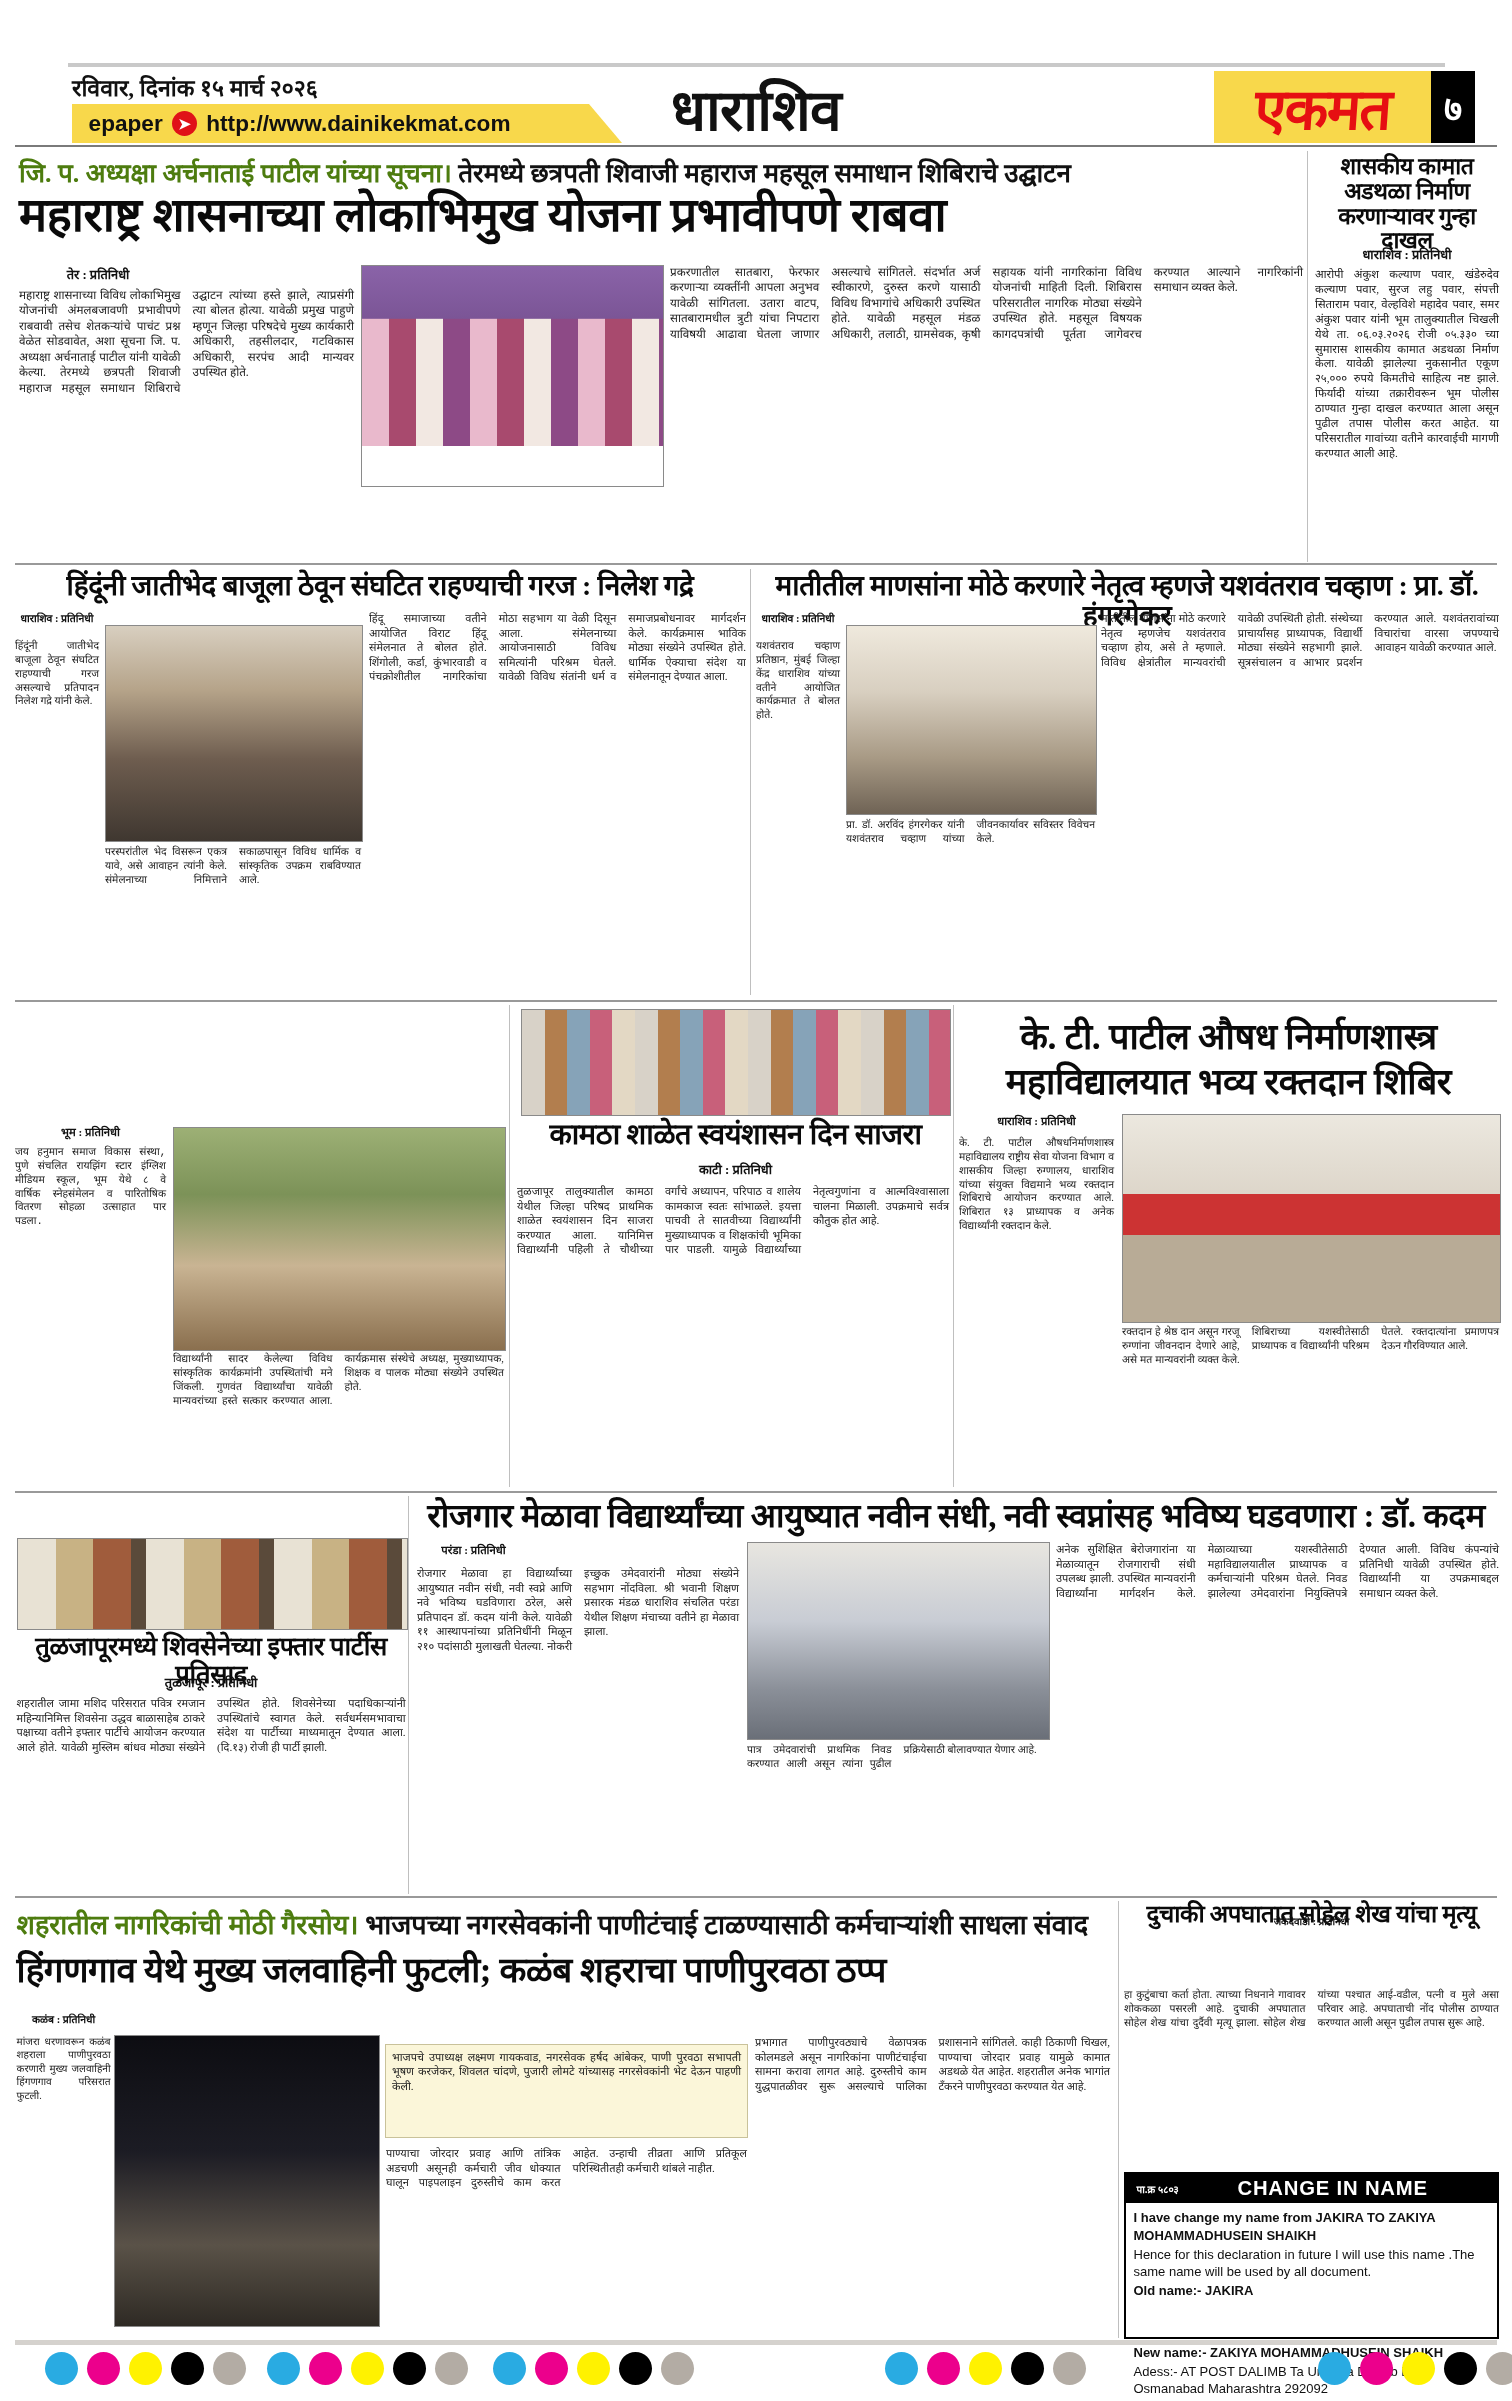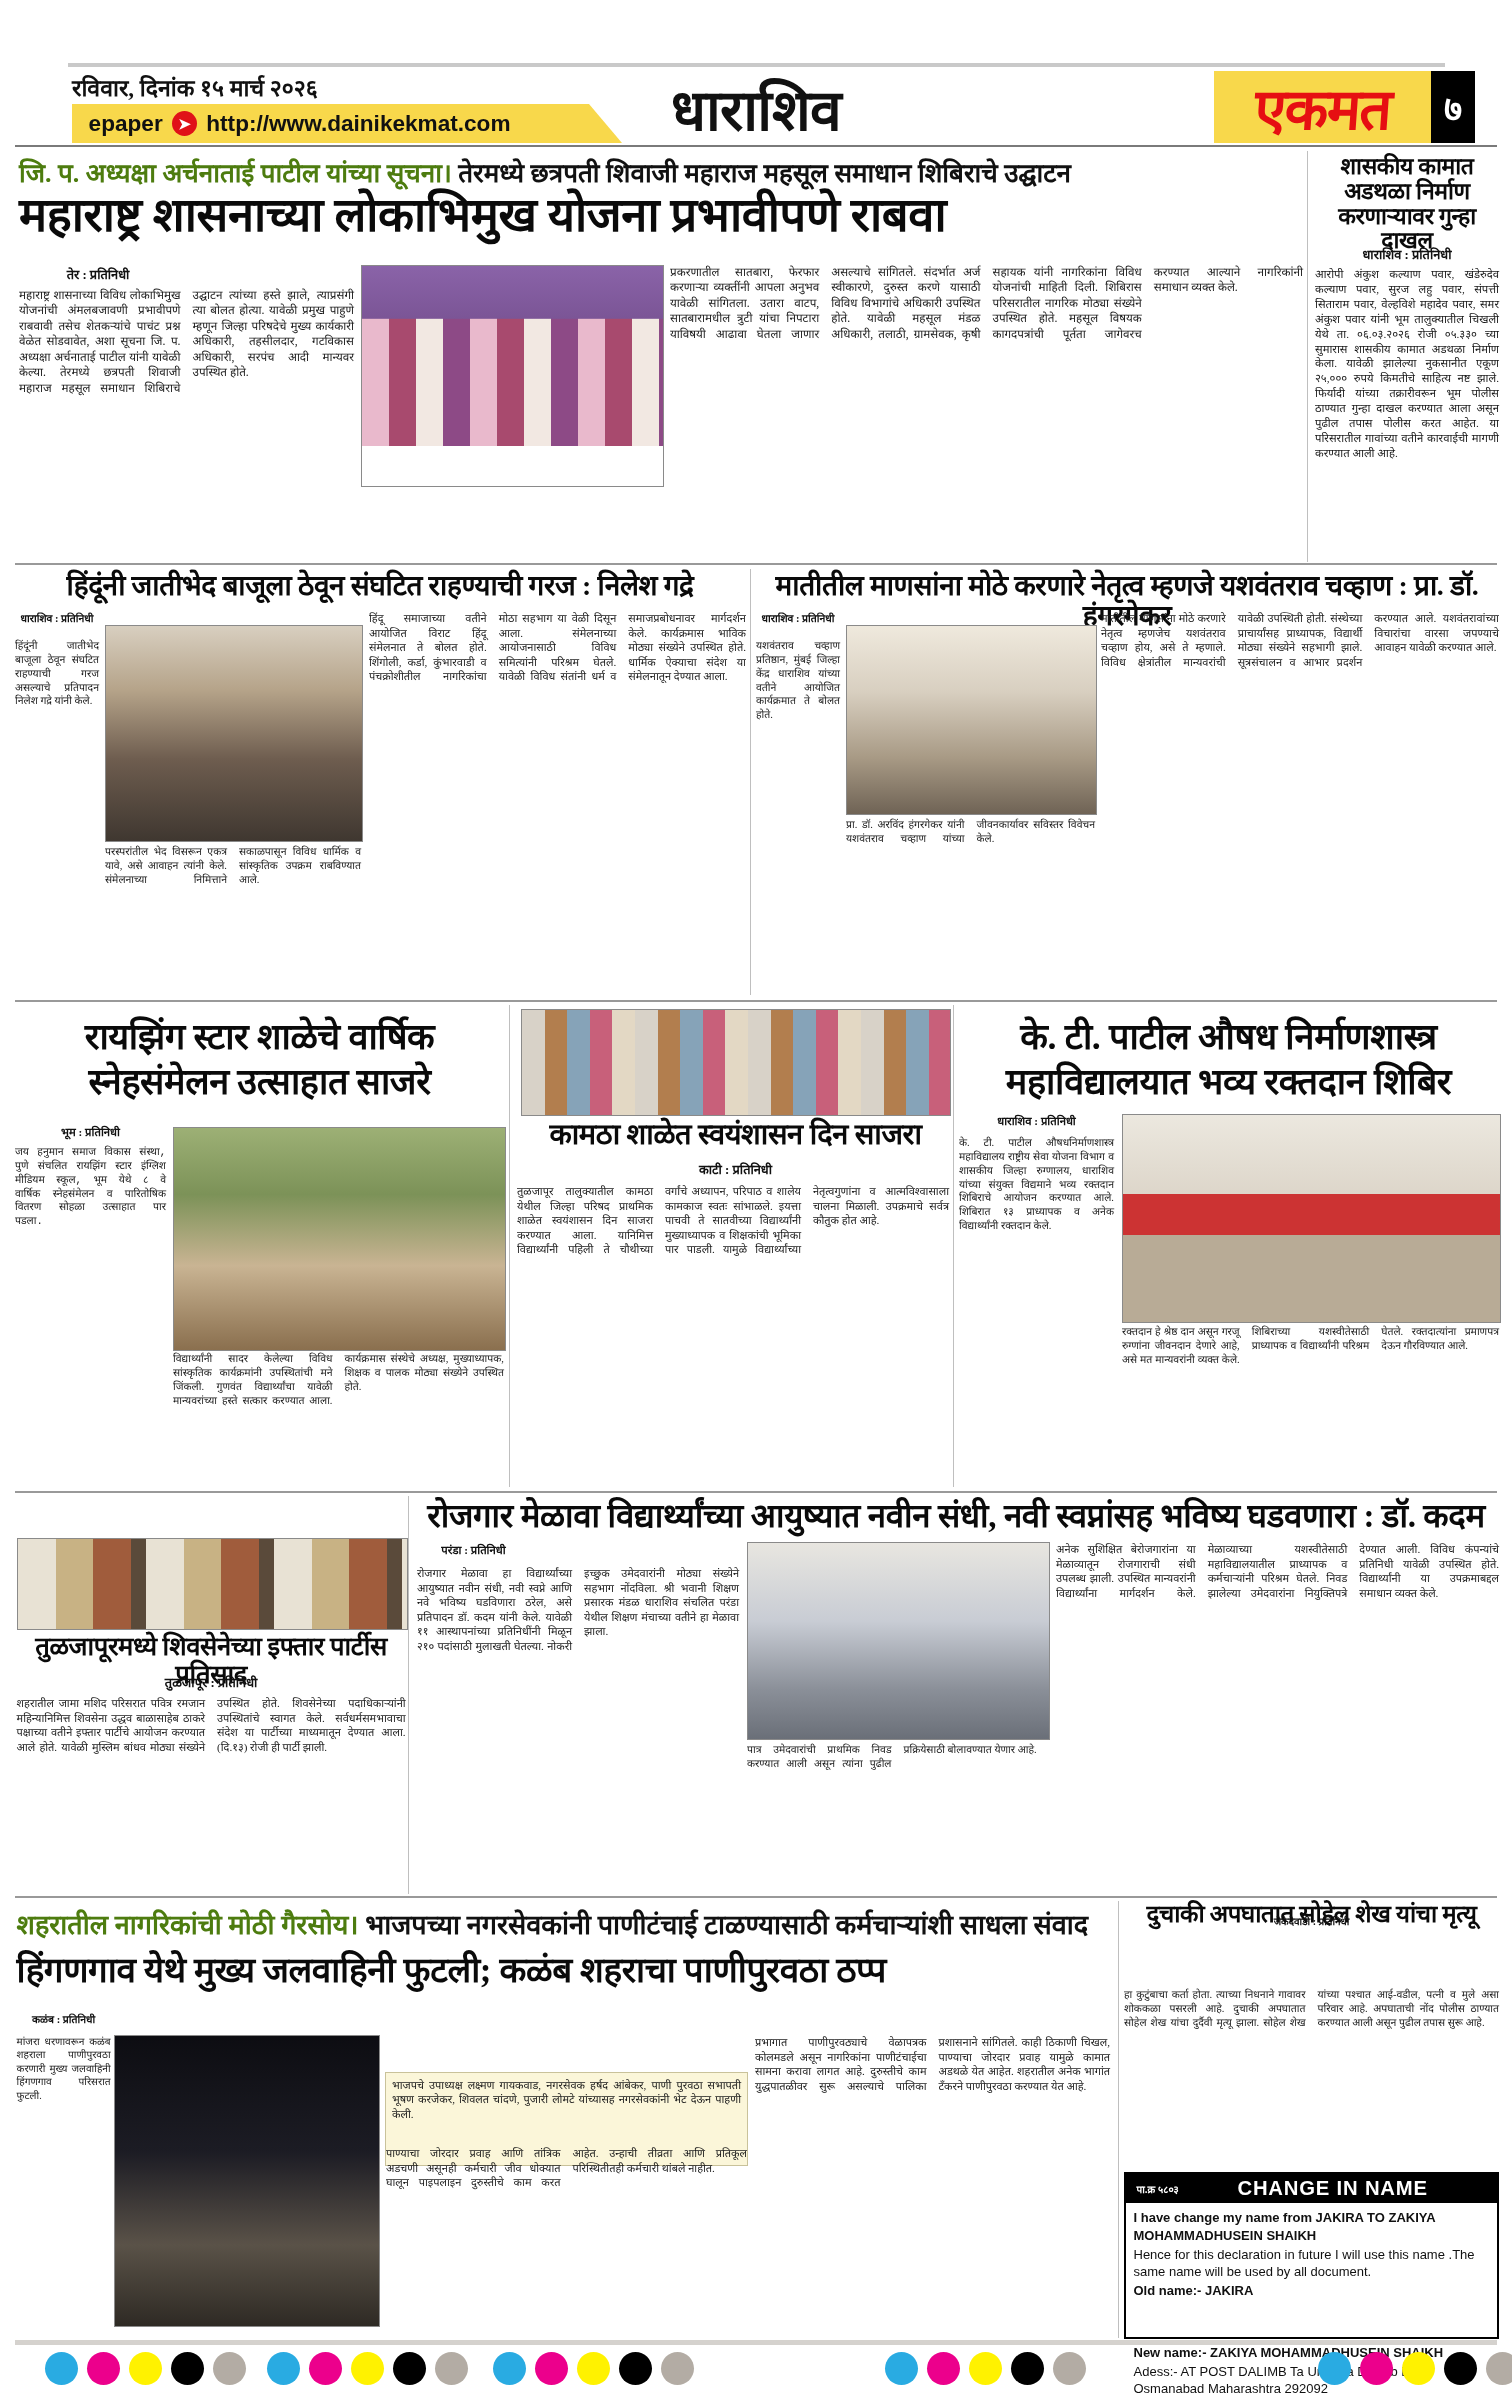--- a/index.html
+++ b/index.html
@@ -116,21 +116,20 @@
        background:
          linear-gradient(180deg,#efe9dd 0%,#d8cfc0 35%,#a89a85 70%,#6f6355 100%) 0 0/100% 100% no-repeat,
          linear-gradient(90deg,transparent 55%,#c03a2b 55% 68%,transparent 68%) 0 30%/100% 55% no-repeat;"></div>
 
   <div class="abs bodytxt cols2" style="left:846px;top:818px;width:249px;height:175px;font-size:10.5px;">प्रा. डॉ. अरविंद हंगरगेकर यांनी यशवंतराव चव्हाण यांच्या जीवनकार्यावर सविस्तर विवेचन केले.</div>
 
   <div class="abs bodytxt cols3" style="left:1101px;top:611px;width:398px;height:381px;font-size:11px;">मातीतील माणसांना मोठे करणारे नेतृत्व म्हणजेच यशवंतराव चव्हाण होय, असे ते म्हणाले. विविध क्षेत्रांतील मान्यवरांची यावेळी उपस्थिती होती. संस्थेच्या प्राचार्यांसह प्राध्यापक, विद्यार्थी मोठ्या संख्येने सहभागी झाले. सूत्रसंचालन व आभार प्रदर्शन करण्यात आले. यशवंतरावांच्या विचारांचा वारसा जपण्याचे आवाहन यावेळी करण्यात आले.</div>
 
   <div class="hrule" style="left:15px;top:1000px;width:1482px;background:#999;"></div>
 
-  <div class="abs hl center" style="left:15px;top:1015px;width:489px;font-size:36px;line-height:1.25;">रायझिंग स्टार शाळेचे वार्षिक स्नेहसंमेलन उत्साहात साजरे</div>
 
   <div class="abs dl" style="left:15px;top:1124px;width:151px;font-size:11.3px;">भूम : प्रतिनिधी</div>
   <div class="abs bodytxt" style="left:15px;top:1146px;width:151px;height:339px;font-size:10.5px;font-family:Liberation Mono, monospace;">जय हनुमान समाज विकास संस्था, पुणे संचलित रायझिंग स्टार इंग्लिश मीडियम स्कूल, भूम येथे ८ वे वार्षिक स्नेहसंमेलन व पारितोषिक वितरण सोहळा उत्साहात पार पडला.</div>
 
   <div class="abs photo" style="left:173px;top:1127px;width:331px;height:222px;
        background:
          linear-gradient(180deg,#9db075 0%,#7c9258 30%,#c9b493 62%,#8a6f4e 100%) 0 0/100% 100% no-repeat,
          repeating-linear-gradient(90deg,rgba(255,255,255,.35) 0 19.6px,rgba(210,90,60,.35) 19.6px 39px,rgba(70,110,160,.35) 39px 59px) 0 45%/100% 55% no-repeat;"></div>
 
   <div class="abs bodytxt cols2" style="left:173px;top:1352px;width:331px;height:133px;font-size:10.5px;">विद्यार्थ्यांनी सादर केलेल्या विविध सांस्कृतिक कार्यक्रमांनी उपस्थितांची मने जिंकली. गुणवंत विद्यार्थ्यांचा यावेळी मान्यवरांच्या हस्ते सत्कार करण्यात आला. कार्यक्रमास संस्थेचे अध्यक्ष, मुख्याध्यापक, शिक्षक व पालक मोठ्या संख्येने उपस्थित होते.</div>
@@ -216,21 +215,21 @@
   <div class="abs hl" style="left:16.6px;top:1952px;width:1092px;font-size:35px;">हिंगणगाव येथे मुख्य जलवाहिनी फुटली; कळंब शहराचा पाणीपुरवठा ठप्प</div>
 
   <div class="abs dl" style="left:16.6px;top:2012px;width:94px;font-size:10.5px;">कळंब : प्रतिनिधी</div>
   <div class="abs bodytxt" style="left:16.6px;top:2035px;width:94px;height:300px;font-size:10.2px;">मांजरा धरणावरून कळंब शहराला पाणीपुरवठा करणारी मुख्य जलवाहिनी हिंगणगाव परिसरात फुटली.</div>
 
   <div class="abs photo" style="left:114px;top:2035px;width:264px;height:290px;
        background:
          linear-gradient(180deg,#0d0d12 0%,#1c1c24 40%,#5a5248 72%,#2e2a24 100%) 0 0/100% 100% no-repeat,
          repeating-linear-gradient(90deg,rgba(240,235,225,.55) 0 18px,rgba(150,120,150,.35) 18px 36px,transparent 36px 65px) 0 18%/100% 52% no-repeat;"></div>
 
-  <div class="abs bodytxt hlshade" style="left:386px;top:2045px;width:361px;height:92px;font-size:11px;margin-top:28px;">भाजपचे उपाध्यक्ष लक्ष्मण गायकवाड, नगरसेवक हर्षद आंबेकर, पाणी पुरवठा सभापती भूषण करजेकर, शिवलत चांदणे, पुजारी लोमटे यांच्यासह नगरसेवकांनी भेट देऊन पाहणी केली.</div>
+  <div class="abs bodytxt hlshade" style="left:386px;top:2045px;width:361px;height:92px;font-size:11px;">भाजपचे उपाध्यक्ष लक्ष्मण गायकवाड, नगरसेवक हर्षद आंबेकर, पाणी पुरवठा सभापती भूषण करजेकर, शिवलत चांदणे, पुजारी लोमटे यांच्यासह नगरसेवकांनी भेट देऊन पाहणी केली.</div>
 
   <div class="abs bodytxt cols2" style="left:386px;top:2146px;width:361px;height:188px;font-size:11px;">पाण्याचा जोरदार प्रवाह आणि तांत्रिक अडचणी असूनही कर्मचारी जीव धोक्यात घालून पाइपलाइन दुरुस्तीचे काम करत आहेत. उन्हाची तीव्रता आणि प्रतिकूल परिस्थितीतही कर्मचारी थांबले नाहीत.</div>
 
   <div class="abs bodytxt cols2" style="left:755px;top:2035px;width:355px;height:300px;font-size:11px;">प्रभागात पाणीपुरवठ्याचे वेळापत्रक कोलमडले असून नागरिकांना पाणीटंचाईचा सामना करावा लागत आहे. दुरुस्तीचे काम युद्धपातळीवर सुरू असल्याचे पालिका प्रशासनाने सांगितले. काही ठिकाणी चिखल, पाण्याचा जोरदार प्रवाह यामुळे कामात अडथळे येत आहेत. शहरातील अनेक भागांत टँकरने पाणीपुरवठा करण्यात येत आहे.</div>
 
   <div class="abs" style="left:15px;top:2340px;width:1482px;height:4.5px;background:#d5d2ce;"></div>
 
   <div class="dotgroup" style="left:45px;">
     <span class="dot" style="background:#29abe2;"></span><span class="dot" style="background:#ec008c;"></span><span class="dot" style="background:#fff200;"></span><span class="dot" style="background:#000000;"></span><span class="dot" style="background:#b3aca4;"></span>
   </div>

